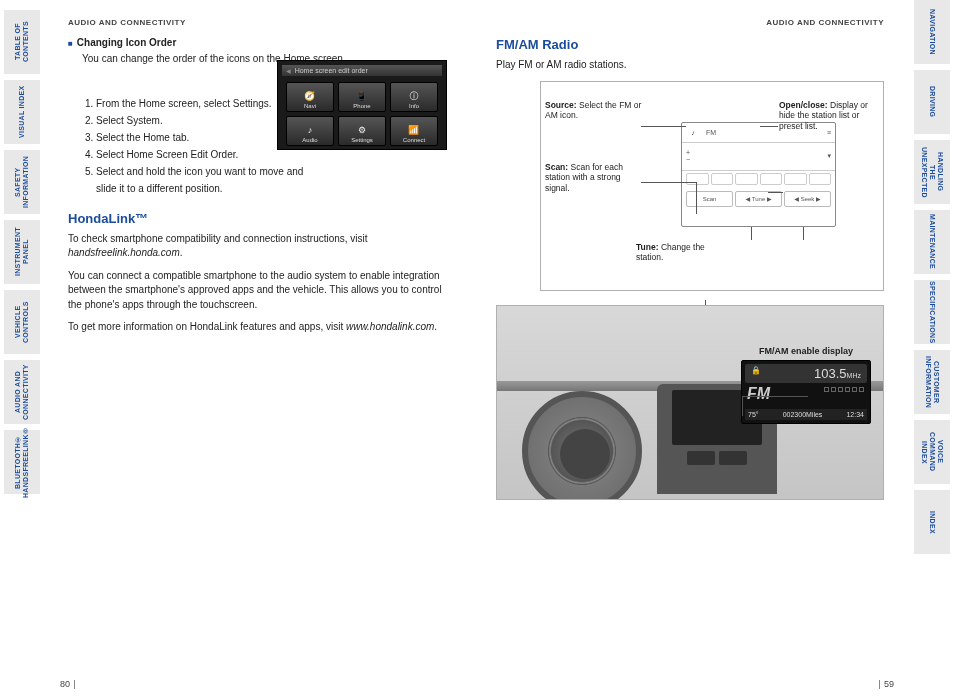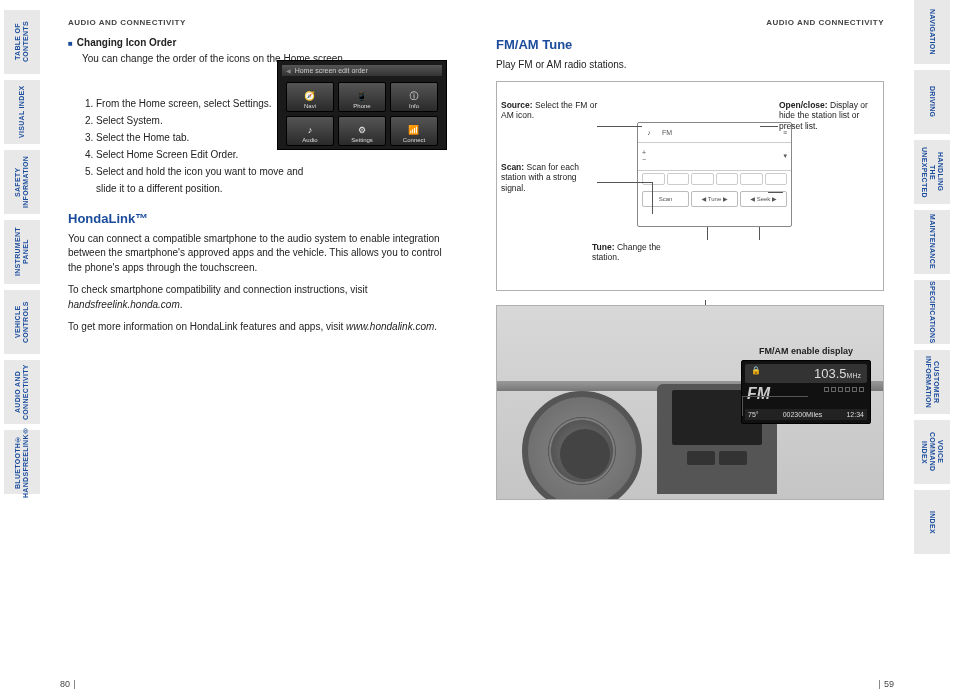--- a/index.html
+++ b/index.html
@@ -127,20 +127,21 @@
     gap:2px;
   }
   .icon-grid .ic .sym{font-size:9px; color:#eee; line-height:1;}
   
   .callout-box {
     border: 1px solid #b0b0b0;
     padding: 0;
     margin-top: 6px;
     position: relative;
     height: 210px;
+    margin-left: 44px;
   }
   .ts-screen {
     position: absolute;
     left: 140px; top: 40px;
     width: 155px; height: 105px;
     background: #fff;
     border: 1px solid #888;
     border-radius: 2px;
     font-size: 7px;
     color: #555;
@@ -263,32 +264,32 @@
           <span>Settings</span>
         </div>
       <div class="ic">
           <span class="sym">📶</span>
           <span>Connect</span>
         </div>
     </div>
   </div>
 
   <div class="h2">HondaLink™</div>
+  <div class="body-text">
+    <span>To check smartphone compatibility and connection instructions, visit </span><span class="italic">handsfreelink.honda.com</span><span>.</span>
+  </div>
   <div class="body-text">You can connect a compatible smartphone to the audio system to enable integration between the smartphone's approved apps and the vehicle. This allows you to control the phone's apps through the touchscreen.</div>
   <div class="body-text">
-    <span>To check smartphone compatibility and connection instructions, visit </span><span class="italic">handsfreelink.honda.com</span><span>.</span>
-  </div>
-  <div class="body-text">
     <span>To get more information on HondaLink features and apps, visit </span><span class="italic">www.hondalink.com</span><span>.</span>
   </div>
 </div>
 
 <div class="page-right">
   <div class="header">AUDIO AND CONNECTIVITY</div>
-  <div class="h2" style="margin-top:0">FM/AM Tune</div>
+  <div class="h2" style="margin-top:0">FM/AM Radio</div>
   <div class="body-text">Play FM or AM radio stations.</div>
 
   <div class="callout-box">
 
     <div class="ts-screen">
       <div class="row">
           <span class="icon">♪</span>
           <span>FM</span>
           <span style="margin-left:auto">≡</span>
         </div>

